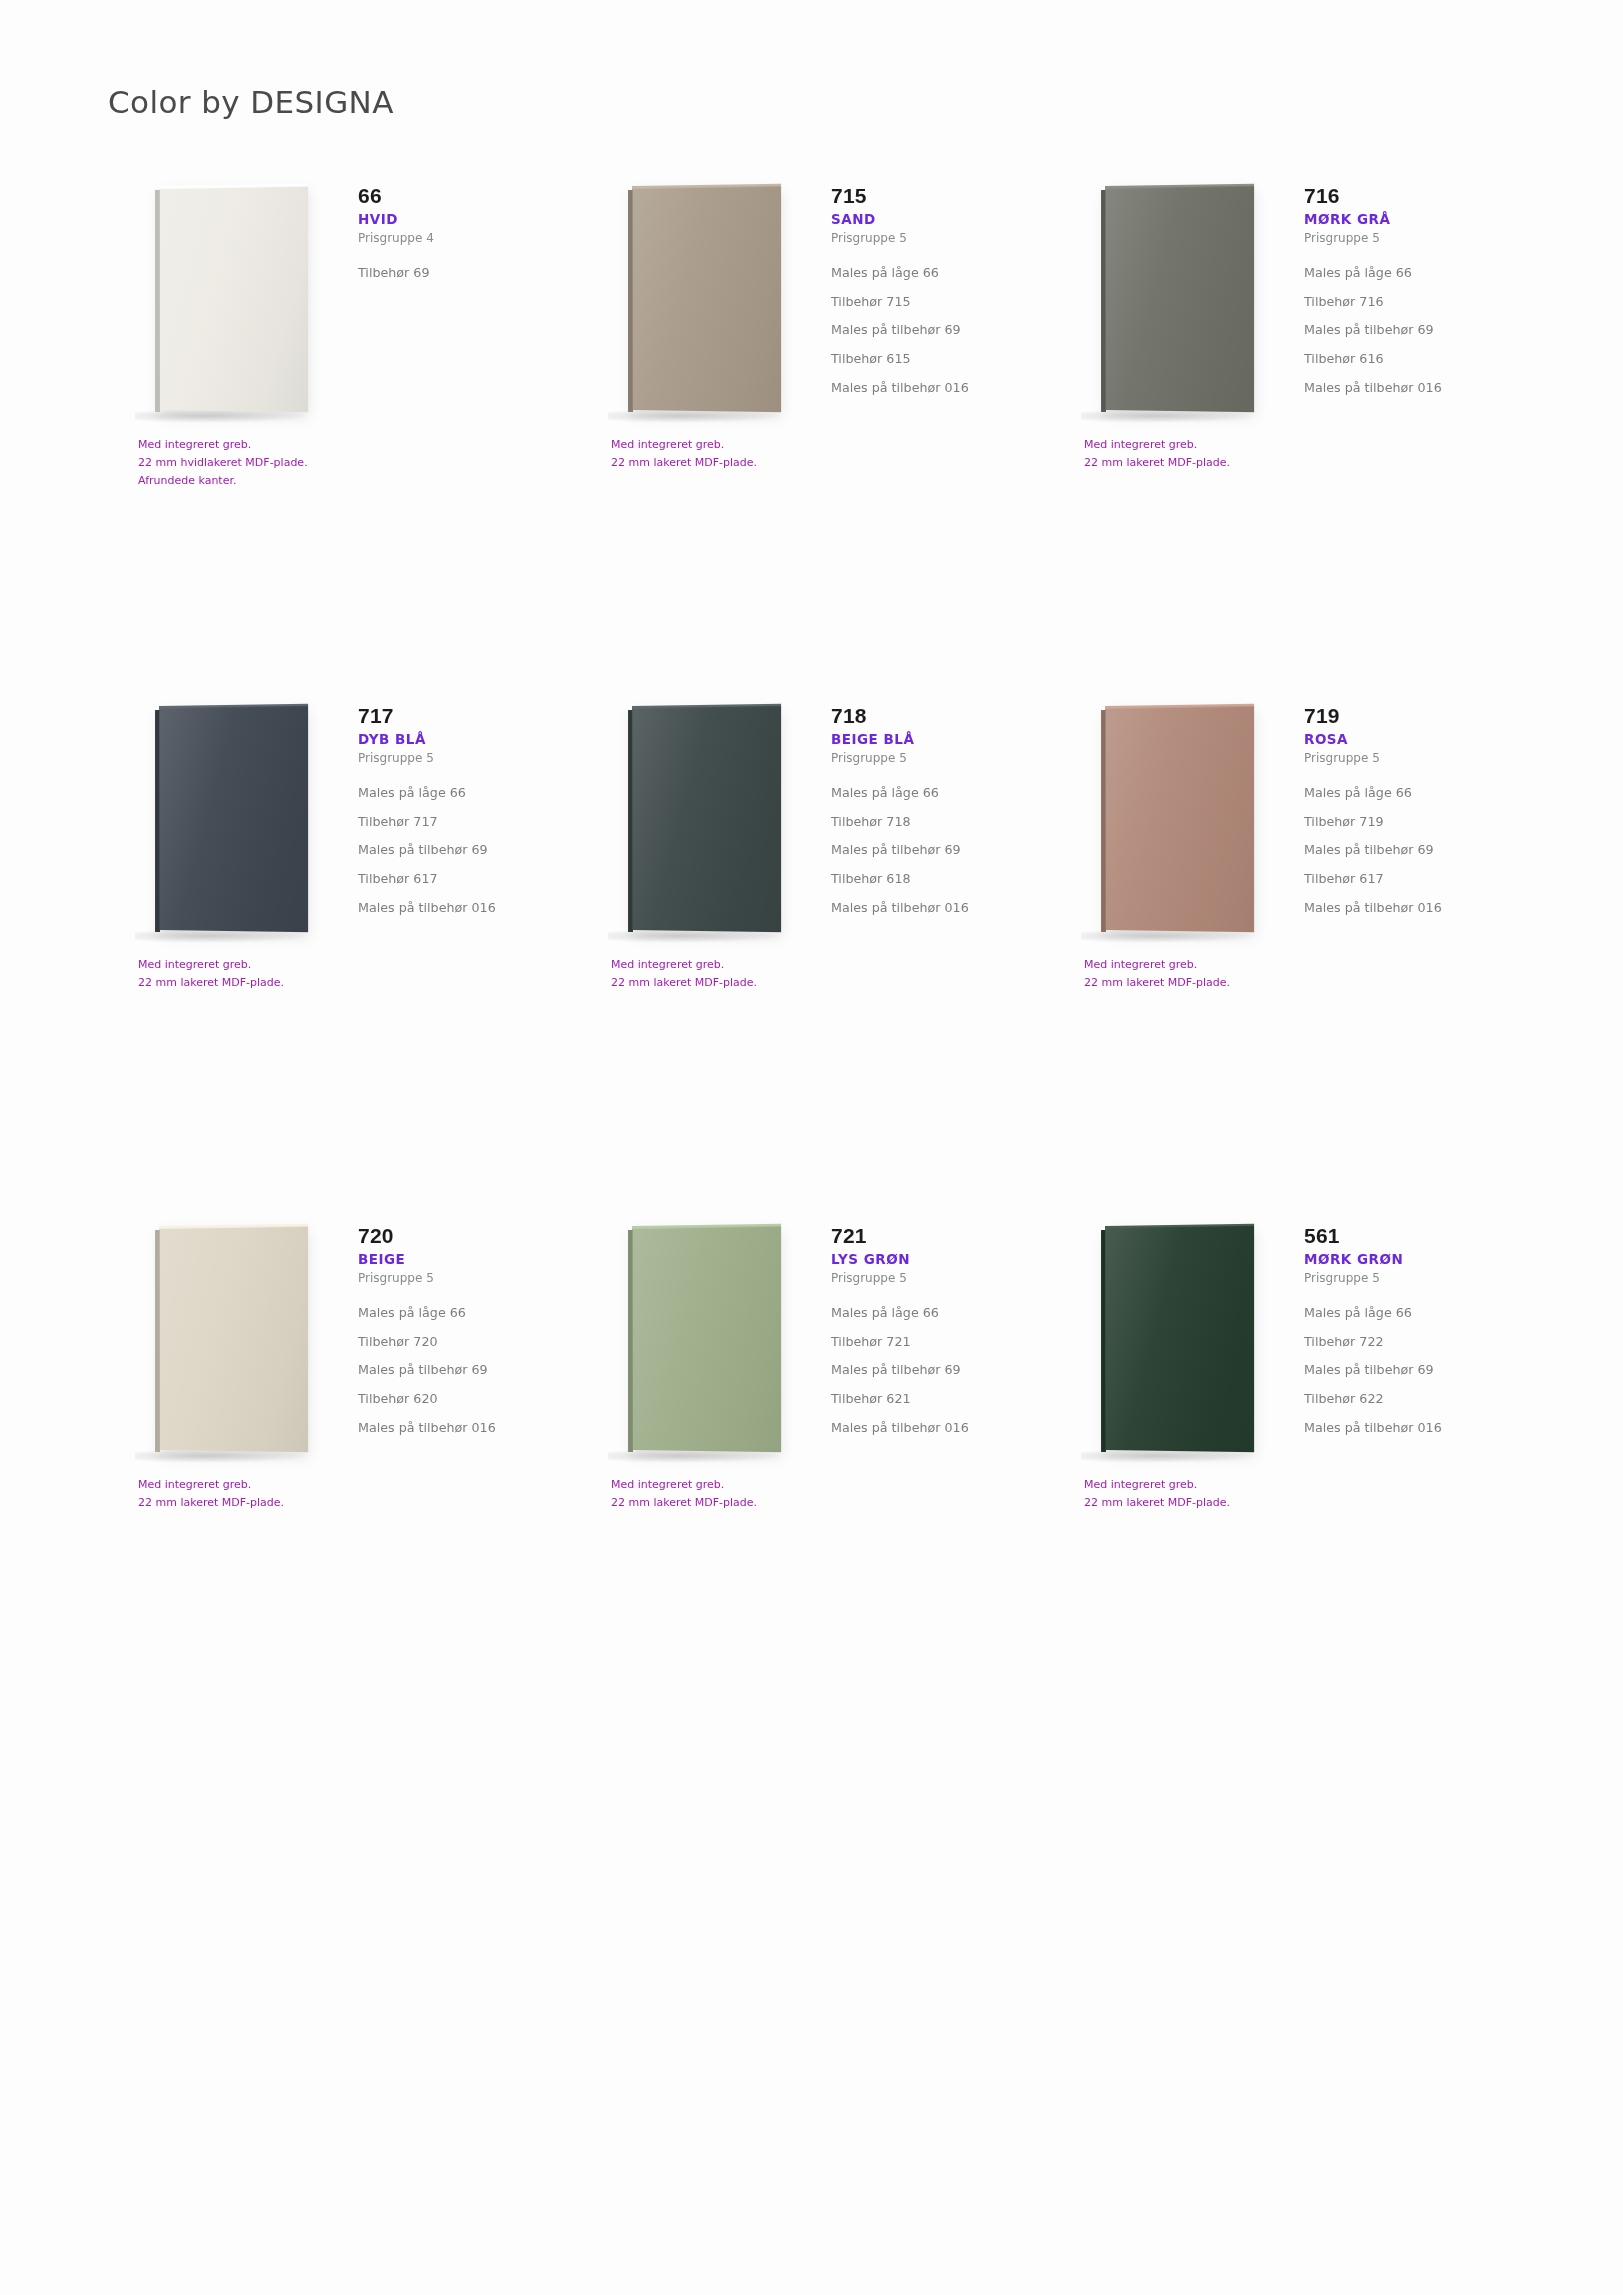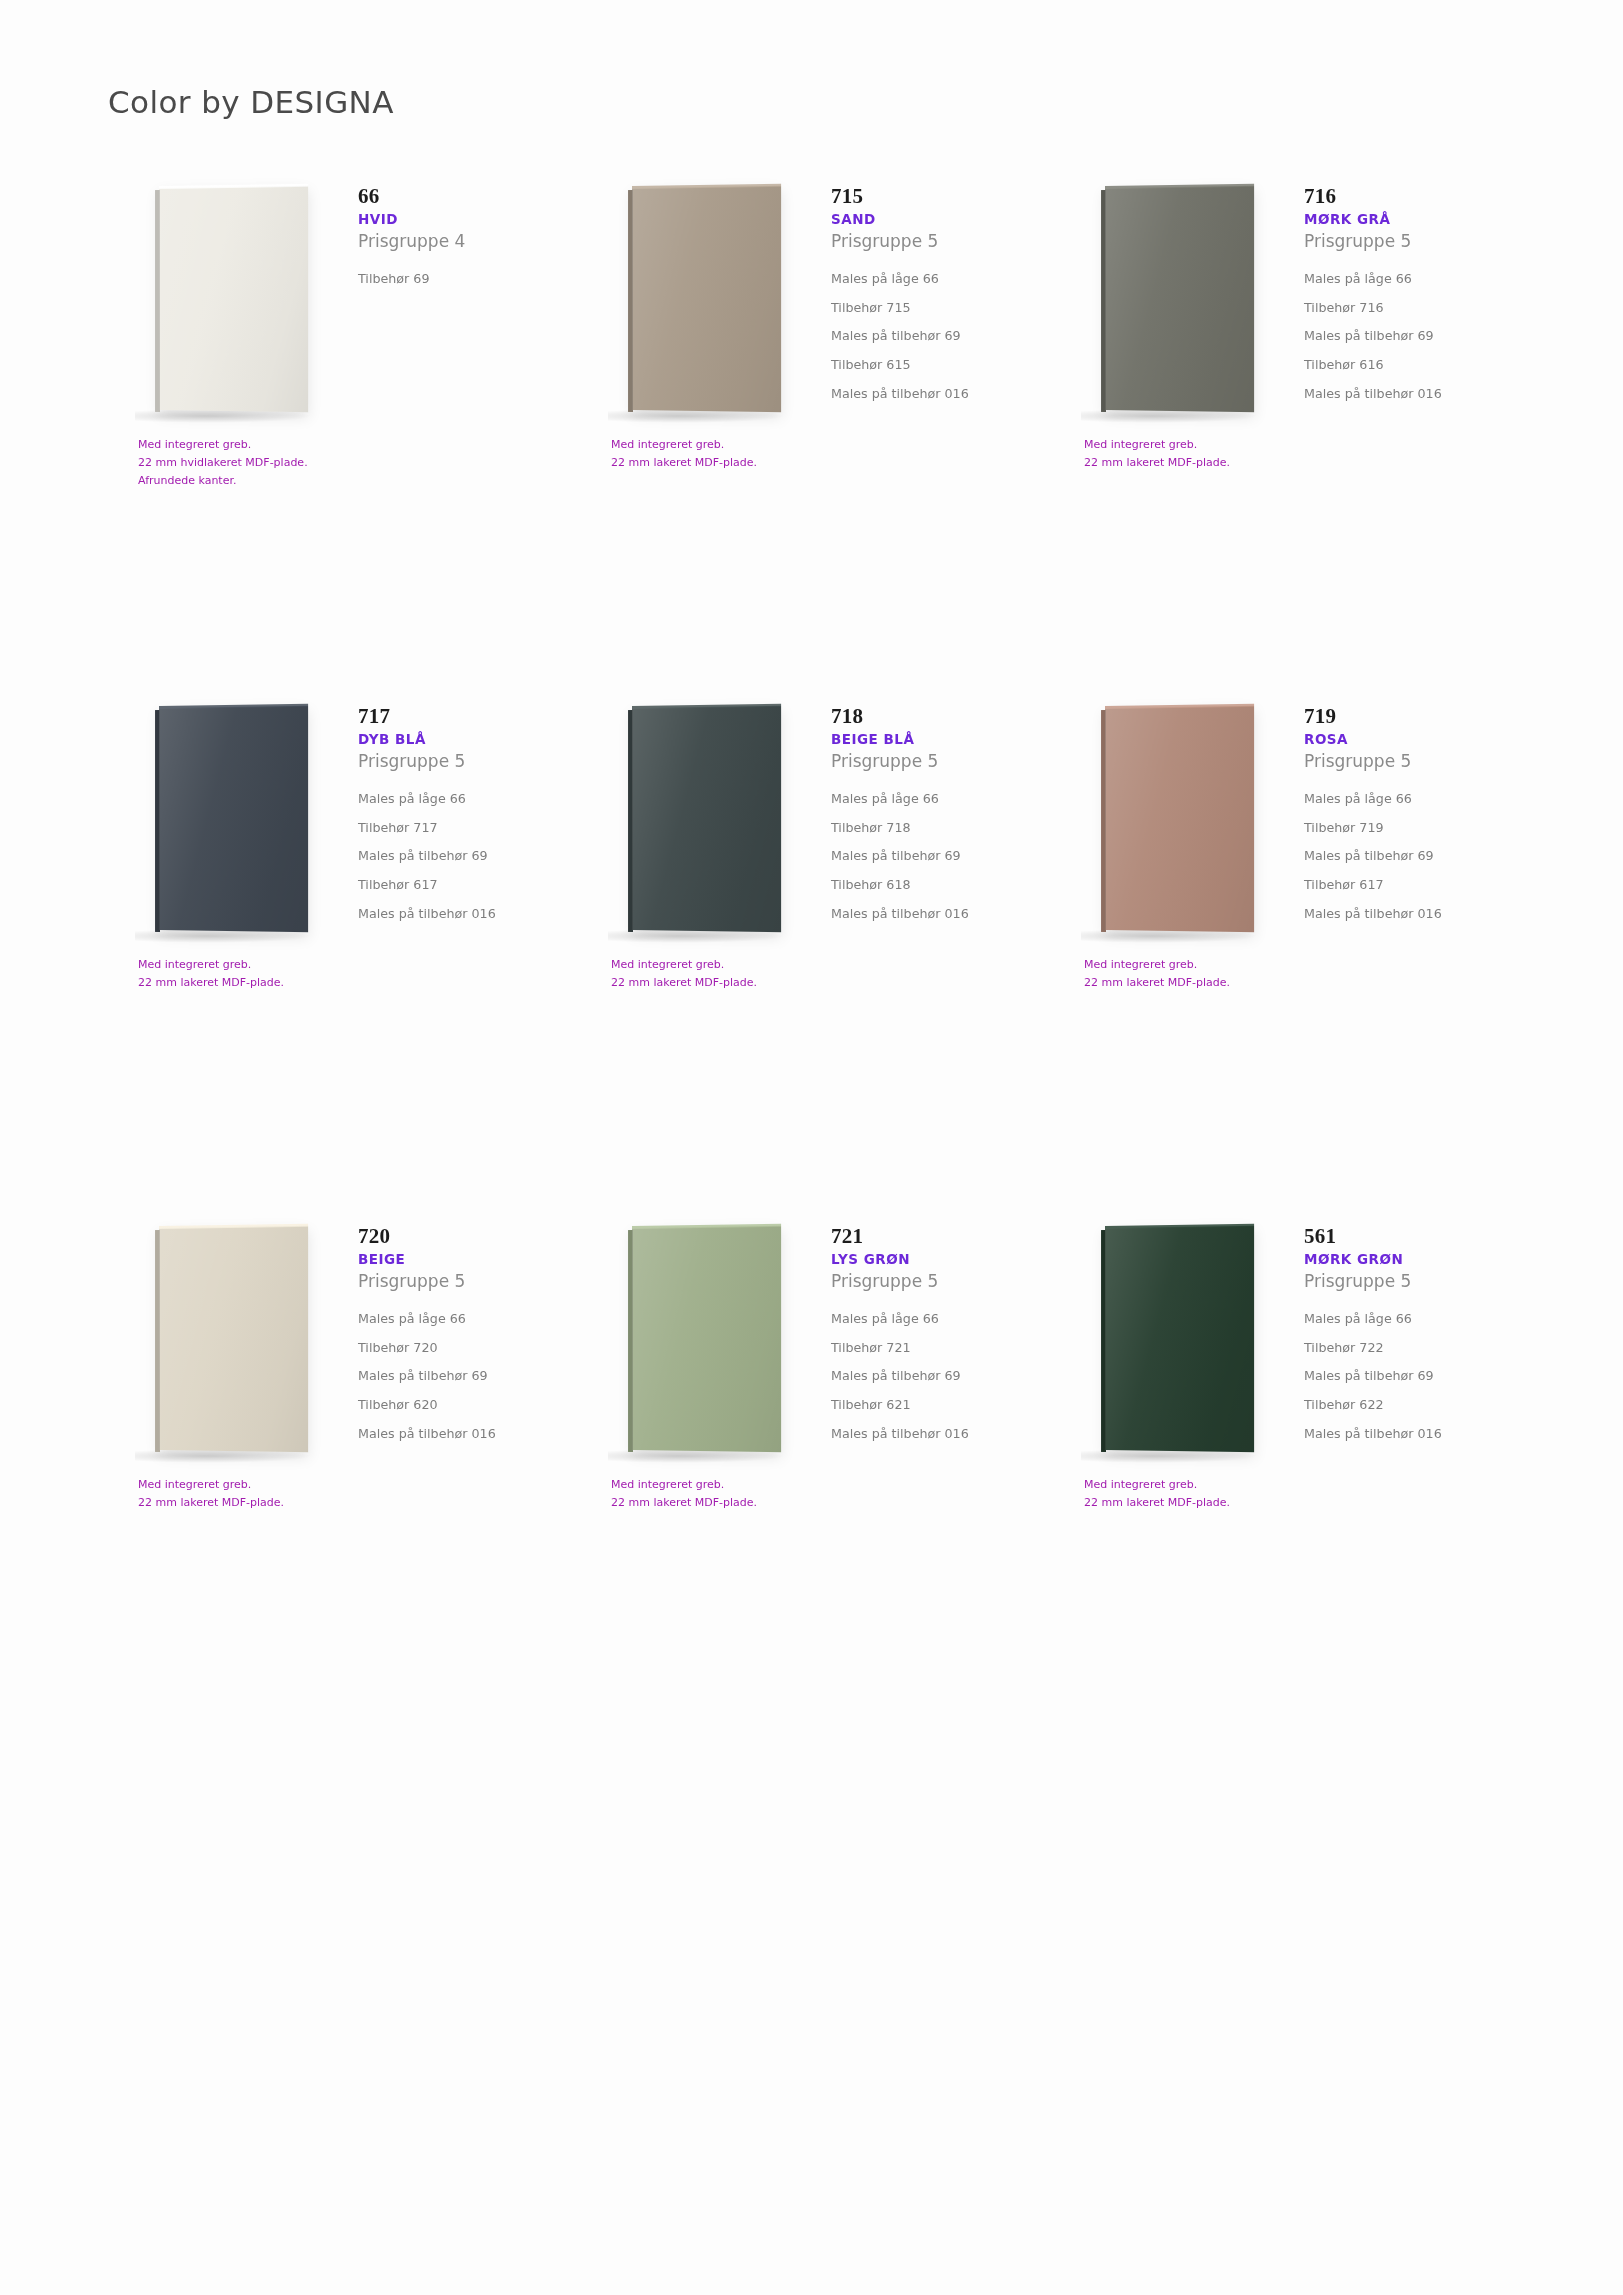--- a/index.html
+++ b/index.html
@@ -119,32 +119,32 @@
     left: 250px;
     top: 24px;
     width: 211px;
   }
   .code {
     font-size: 21px;
     font-weight: 700;
     color: #1c1c1c;
     line-height: 1.05;
     letter-spacing: 0.2px;
-    font-family: Liberation Serif, serif;
+    font-family: Liberation Sans, sans-serif;
   }
   .name {
     font-size: 13.5px;
     font-weight: 700;
     color: #6d28d9;
     letter-spacing: 0.5px;
     margin-top: 4.2px;
     font-family: "DejaVu Sans", sans-serif;
   }
   .price {
-    font-size: 17px;
+    font-size: 12px;
     color: #8a8a8a;
     margin-top: 3.4px;
     font-family: "DejaVu Sans", sans-serif;
   }
   .detail-list {
     margin-top: 18.6px;
   }
   .detail-list div {
     font-size: 12.7px;
     color: #7d7d7d;

